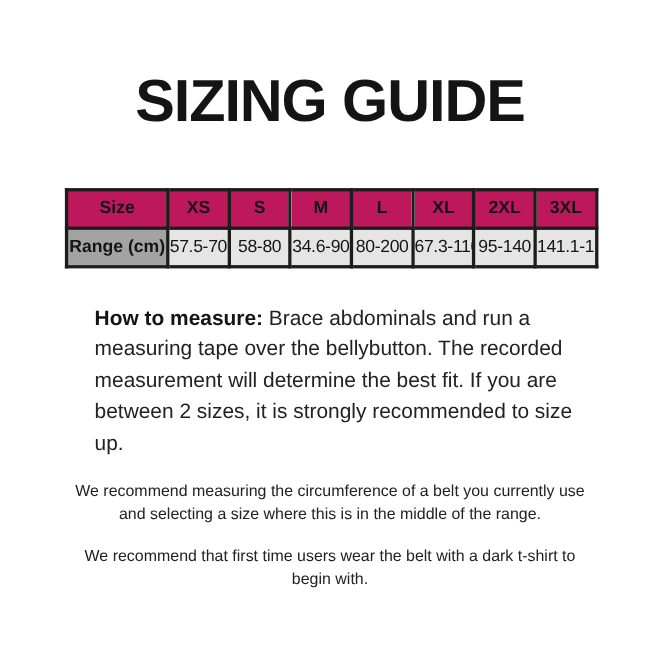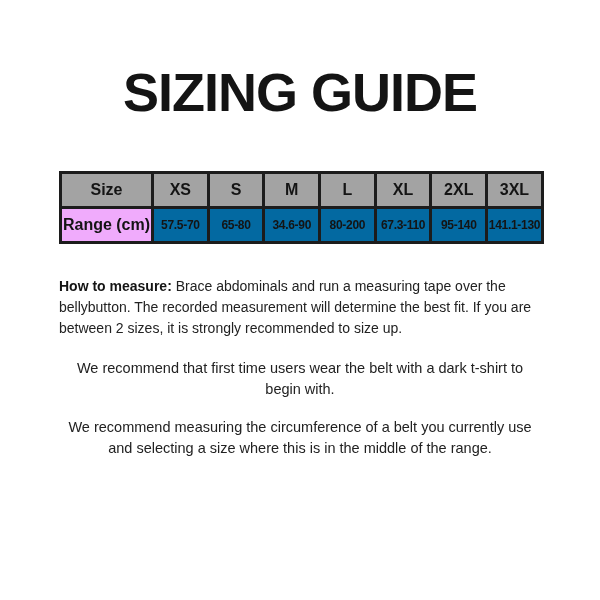--- a/index.html
+++ b/index.html
@@ -34,47 +34,48 @@
   }
   .size-table td, .size-table th {
     border: 3px solid #1c1c1c;
     text-align: center;
     vertical-align: middle;
     height: 35px;
     white-space: nowrap;
     overflow: hidden;
   }
   .size-table th {
-    background: #a3a3a3;
+    background: #be185d;
     font-size: 16px;
     font-weight: 700;
     color: #141414;
     margin-top: 17px;
   }
   .size-table td.row-label {
-    background: #f0abfc;
+    background: #a3a3a3;
     font-size: 16px;
     font-weight: 700;
     color: #141414;
   }
   .size-table td.value-cell {
-    background: #0369a1;
-    font-size: 12px;
-    font-weight: 700;
+    background: #e5e5e5;
+    font-size: 16px;
+    font-weight: 400;
     letter-spacing: -0.3px;
     color: #141414;
   }
   col.label-col { width: 92px; }
   col.size-col  { width: 55.7px; }
   .measure-para {
     margin-top: 32px;
-    font-size: 14px;
+    font-size: 19px;
     line-height: 1.5;
     color: #222222;
     text-align: left;
+    margin-left: 27px;
   }
   .measure-para .lead { font-weight: 700; color: #141414; }
   .note {
     margin-top: 19px;
     font-size: 14.5px;
     line-height: 1.45;
     text-align: center;
     color: #222222;
   }
   .note + .note { margin-top: 17px; }
@@ -105,29 +106,29 @@
           <th>S</th>
           <th>M</th>
           <th>L</th>
           <th>XL</th>
           <th>2XL</th>
           <th>3XL</th>
         </tr>
         <tr>
           <td class="row-label">Range (cm)</td>
           <td class="value-cell">57.5-70</td>
-          <td class="value-cell">65-80</td>
+          <td class="value-cell">58-80</td>
           <td class="value-cell">34.6-90</td>
           <td class="value-cell">80-200</td>
           <td class="value-cell">67.3-110</td>
           <td class="value-cell">95-140</td>
           <td class="value-cell">141.1-130</td>
         </tr>
       </tbody>
     </table>
 
     <p class="measure-para"><span class="lead">How to measure:</span><span> Brace abdominals and run a measuring tape over the bellybutton. The recorded measurement will determine the best fit. If you are between 2 sizes, it is strongly recommended to size up.</span></p>
 
+    <p class="note">We recommend measuring the circumference of a belt you currently use and selecting a size where this is in the middle of the range.</p>
     <p class="note">We recommend that first time users wear the belt with a dark t-shirt to begin with.</p>
-    <p class="note">We recommend measuring the circumference of a belt you currently use and selecting a size where this is in the middle of the range.</p>
 
   </div>
 </div>
 
 </body></html>

